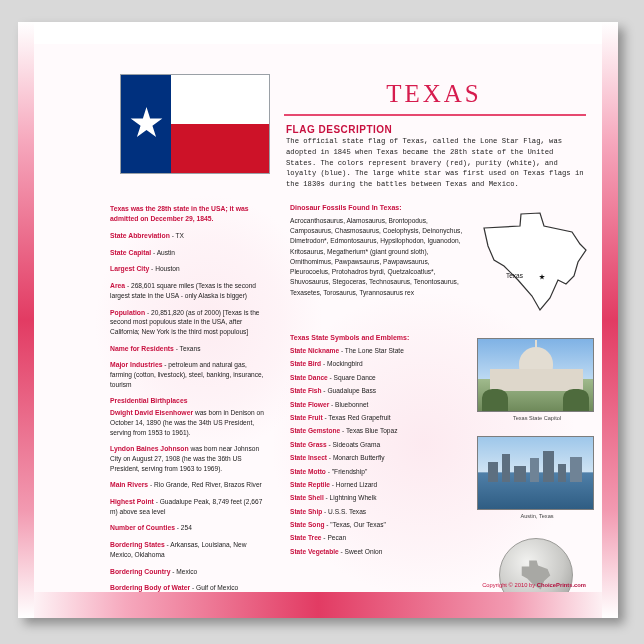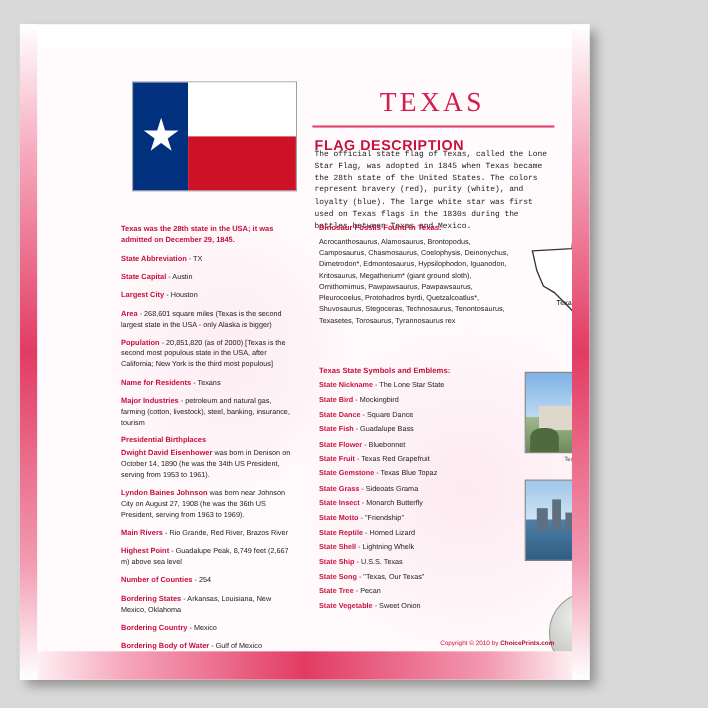--- a/index.html
+++ b/index.html
@@ -5,21 +5,21 @@
   html,body{margin:0;padding:0;}
   body{
     width:644px;height:644px;
     background:#d9d9d9;
     font-family:"Liberation Sans", sans-serif;
     overflow:hidden;
   }
   #poster{
     position:absolute;
     left:18px; top:22px;
-    width:518px; height:596px;
+    width:600px; height:596px;
     background:#ffffff;
     box-shadow:6px 6px 10px rgba(0,0,0,0.35);
     overflow:hidden;
   }
   
   .frame-top{position:absolute;left:0;top:0;width:100%;height:22px;
     background:linear-gradient(90deg,#ffffff 0%,#f6a8bd 18%,#e8days 0%,#e23b63 50%,#f29ab1 82%,#ffffff 100%);}
   .frame-bottom{position:absolute;left:0;bottom:0;width:100%;height:26px;
     background:linear-gradient(90deg,#ffffff 0%,#f6a8bd 18%,#e23b63 50%,#f29ab1 82%,#ffffff 100%);}
   .frame-left{position:absolute;left:0;top:0;width:16px;height:100%;
@@ -50,21 +50,21 @@
   .flag .star{
     position:absolute;left:9px;top:32px;width:33px;height:33px;background:#fff;
     clip-path:polygon(50% 0%,61% 35%,98% 35%,68% 57%,79% 91%,50% 70%,21% 91%,32% 57%,2% 35%,39% 35%);
   }
   .title{
     position:absolute;left:252px;top:36px;right:20px;
     text-align:center;color:#d61c4e;font-size:25px;letter-spacing:3px;
     font-family:"Liberation Serif", serif;
   }
   .title-rule{position:absolute;left:250px;right:16px;top:70px;height:2px;background:#e6486f;}
-  .fd-head{position:absolute;left:252px;top:80px;font-size:13px;font-weight:bold;color:#c8103f;letter-spacing:.5px;}
+  .fd-head{position:absolute;left:252px;top:80px;font-size:10px;font-weight:bold;color:#c8103f;letter-spacing:.5px;}
   .fd-body{position:absolute;left:252px;top:92px;right:18px;font-size:7.2px;line-height:1.5;color:#1b1b1b;font-family:Liberation Mono, monospace;}
 
   
   .leftcol{position:absolute;left:76px;top:160px;width:160px;}
   .lrow{margin-bottom:7px;font-size:6.6px;line-height:1.45;color:#1b1b1b;}
   .lrow b{color:#c8103f;font-size:6.8px;}
   .bigname{color:#c8103f;font-weight:bold;font-size:6.8px;}
 
   
   .midcol{position:absolute;left:256px;top:160px;width:175px;}

